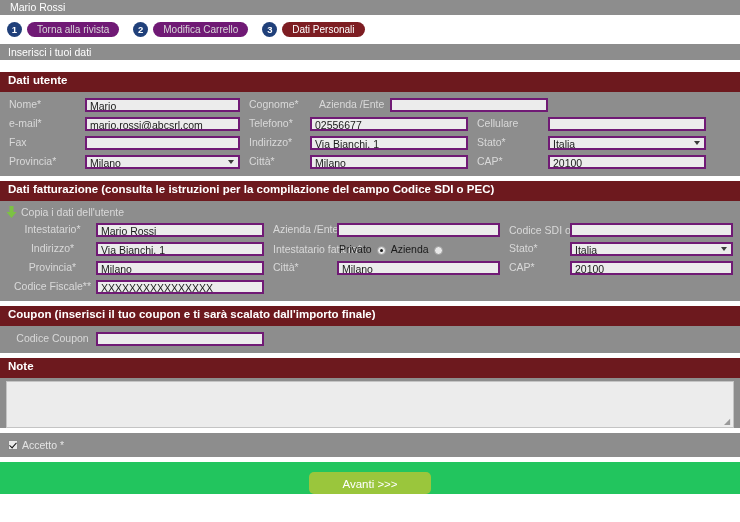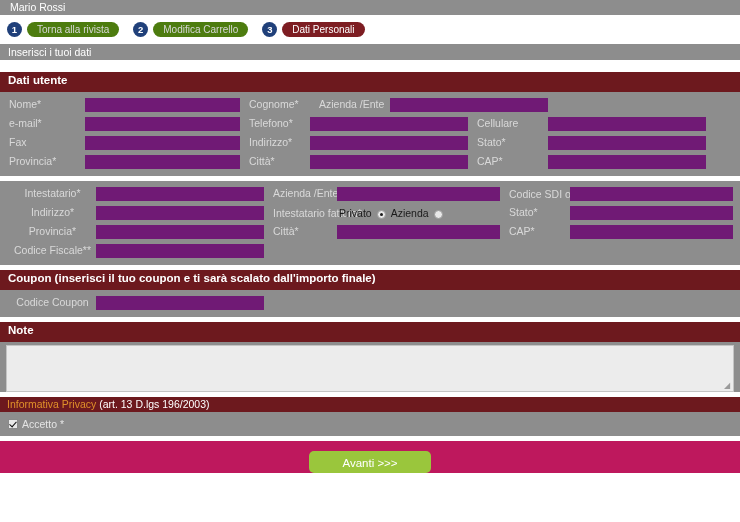--- a/index.html
+++ b/index.html
@@ -45,21 +45,21 @@
     font-size: 9.5px;
     font-weight: bold;
     display: flex;
     align-items: center;
     justify-content: center;
     flex: 0 0 auto;
   }
   .step-pill {
     height: 15px;
     border-radius: 8px;
-    background: #4d7c0f;
+    background: #701a75;
     color: #d8d8d8;
     font-size: 10px;
     line-height: 15px;
     padding: 0 10px;
     white-space: nowrap;
     flex: 0 0 auto;
   }
   .step-pill.active {
     background: #7d1d22;
     color: #ffffff;
@@ -107,21 +107,21 @@
     color: #d9d9d9;
     font-size: 10.5px;
     padding-left: 9px;
     box-sizing: border-box;
     white-space: nowrap;
     line-height: 11px;
   }
   .lbl.two-line { line-height: 10px; }
   .fld {
     background: #ececec;
-    border: 7px solid #701a75;
+    border: 2px solid #701a75;
     height: 14px;
     box-sizing: border-box;
     font-family: "Liberation Sans", sans-serif;
     font-size: 10.5px;
     color: #1a1a1a;
     line-height: 12px;
     padding: 0 3px;
     overflow: hidden;
     white-space: nowrap;
   }
@@ -252,21 +252,21 @@
     border-width: 0 1.6px 1.6px 0;
     transform: rotate(42deg);
   }
   .accept-txt { color: #e4e4e4; font-size: 10.5px; }
 
   
   .submit-wrap {
     display: flex;
     justify-content: center;
     padding-top: 10px;
-    background: #be185d;
+    background: #22c55e;
   }
   .submit-btn {
     width: 122px;
     height: 22px;
     background: #9ac63c;
     border: none;
     border-radius: 5px;
     color: #ffffff;
     font-size: 11.5px;
     font-family: "Liberation Sans", sans-serif;
@@ -337,22 +337,31 @@
       <div class="lbl lbl-b">Città*</div>
       <div class="fld fld-b">Milano</div>
       <div class="lbl lbl-c">CAP*</div>
       <div class="fld fld-c">20100</div>
     </div>
 
   </div>
 </div>
 
 <div class="panel">
+  <div class="panel-title">Dati fatturazione (consulta le istruzioni per la compilazione del campo Codice SDI o PEC)</div>
   <div class="panel-body">
 
+    <div class="copy-line">
+      <span class="arrow-icon">
+        <svg width="11" height="12" viewBox="0 0 11 12">
+          <path d="M3.5 0 H7.5 V6 H10.5 L5.5 12 L0.5 6 H3.5 Z" fill="#7cc243"></path>
+        </svg>
+      </span>
+      <span class="copy-txt">Copia i dati dell'utente</span>
+    </div>
 
     <div class="row">
       <div class="lbl lbl-d">Intestatario*</div>
       <div class="fld fld-d">Mario Rossi</div>
       <div class="lbl lbl-e">Azienda /Ente</div>
       <div class="fld fld-e"></div>
       <div class="lbl lbl-f two-line">Codice SDI o PEC</div>
       <div class="fld fld-f"></div>
     </div>
 
@@ -401,23 +410,20 @@
 </div>
 
 <div class="panel">
   <div class="panel-title">Note</div>
   <div class="note-area" title="">
       <span class="note-grip">◢</span>
   </div>
 </div>
 
 <div class="panel">
-  <div class="privacy-title">
-    <span class="privacy-link">Informativa Privacy</span><span class="privacy-rest"> (art. 13 D.lgs 196/2003)</span>
-  </div>
   <div class="accept-line">
     <span class="chk on"></span>
     <span class="accept-txt">Accetto *</span>
   </div>
 </div>
 
 <div class="submit-wrap">
   <button class="submit-btn">Avanti &gt;&gt;&gt;</button>
 </div>
 

